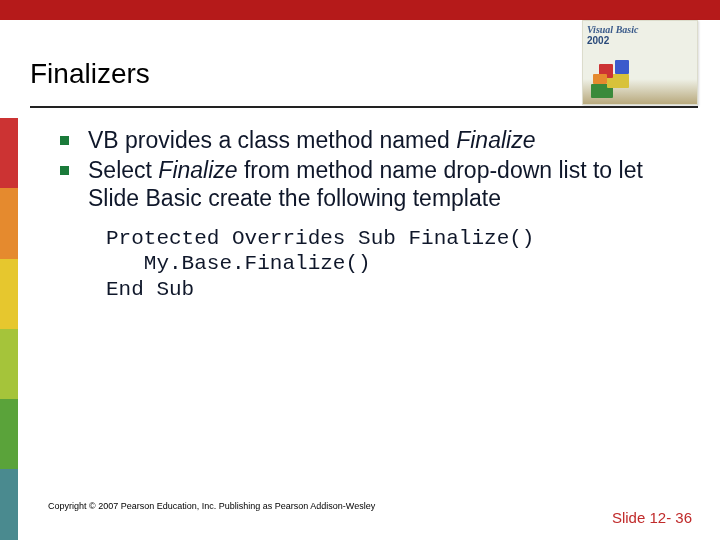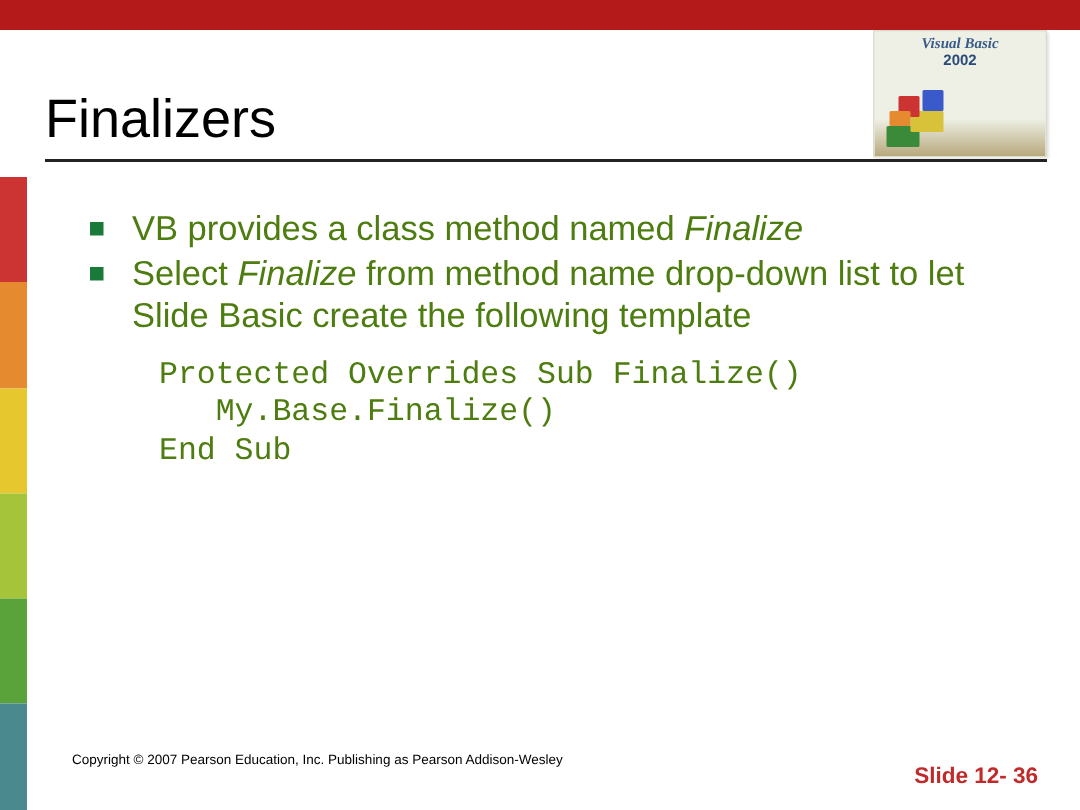--- a/index.html
+++ b/index.html
@@ -38,21 +38,21 @@
   .logo-box {
     position: absolute;
     top: 20px;
     right: 22px;
     width: 116px;
     height: 85px;
     background: linear-gradient(180deg,#eef0e6 70%,#b8a97d 100%);
     border: 1px solid #dcdccc;
     box-shadow: 1px 1px 2px rgba(0,0,0,.15);
     font-size: 7px;
-    text-align: center;
+    text-align: left;
     padding: 4px 4px 2px 4px;
     box-sizing: border-box;
     color: #3a5a8a;
   }
   .logo-box .brand {
     font-family: Georgia, serif;
     font-style: italic;
     font-weight: bold;
     font-size: 10px;
     line-height: 1;
@@ -77,40 +77,39 @@
   .lb1 { width: 22px; height: 14px; background:#3a8a3a; left:2px; bottom:0; }
   .lb2 { width: 22px; height: 14px; background:#d8c23a; left:18px; bottom:10px; }
   .lb3 { width: 14px; height: 14px; background:#c33; left:10px; bottom:20px; }
   .lb4 { width: 14px; height: 14px; background:#3a5acc; left:26px; bottom:24px; }
   .lb5 { width: 14px; height: 10px; background:#e58a2e; left:4px; bottom:14px; }
 
   .title {
     position: absolute;
     left: 30px;
     top: 58px;
-    font-size: 36px;
+    font-size: 28px;
     color: #000;
   }
   .title-rule {
     position: absolute;
     left: 30px;
     right: 22px;
     top: 106px;
     height: 2px;
     background: #222;
   }
   .content {
     position: absolute;
     left: 48px;
     right: 30px;
     top: 126px;
     font-size: 23px;
     line-height: 1.22;
-    color: #4d7c0f;
-    margin-top: 12px;
+    color: #0f172a;
   }
   ul.b {
     list-style: none;
     margin: 0 0 14px 0;
     padding: 0;
   }
   ul.b li {
     position: relative;
     padding-left: 40px;
     margin-bottom: 2px;
@@ -139,21 +138,21 @@
     left: 48px;
     bottom: 29px;
     font-size: 9px;
     color: #000;
   }
   .slide-no {
     position: absolute;
     right: 28px;
     bottom: 14px;
     font-size: 15px;
-    font-weight: bold;
+    font-weight: normal;
     color: #c02a2a;
   }
 </style>
 </head>
 <body>
 
 <div class="top-bar"></div>
 
 <div class="side-stripe">
   <div class="s1"></div>

